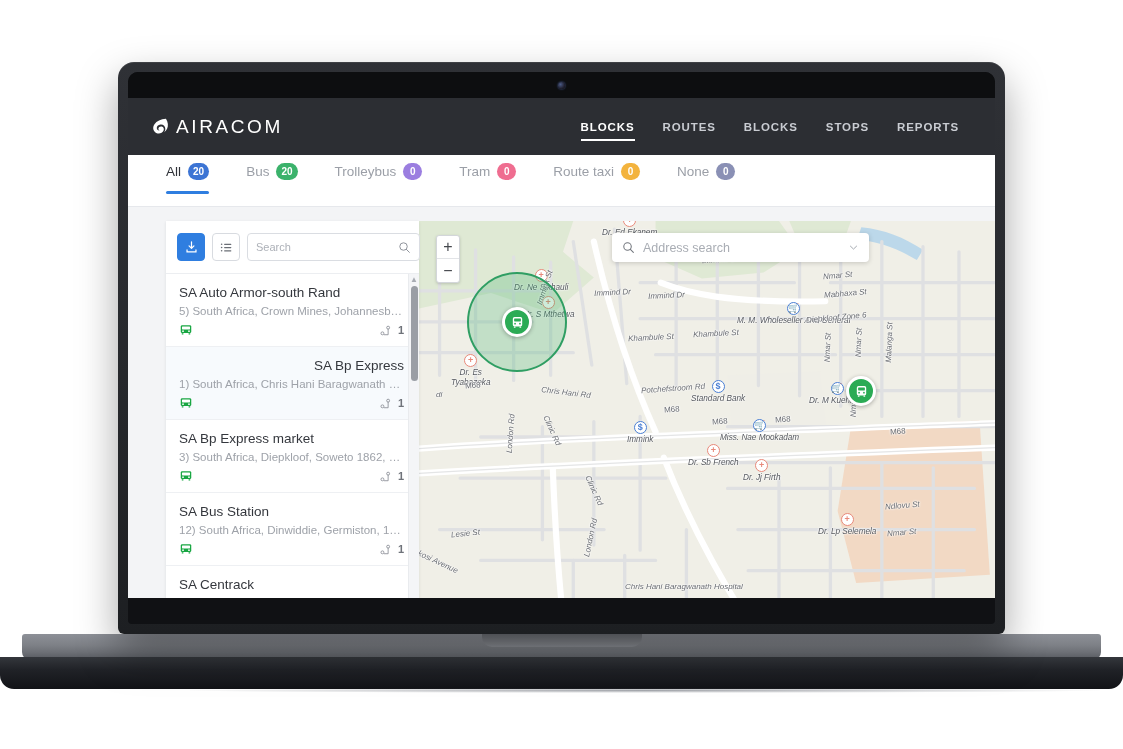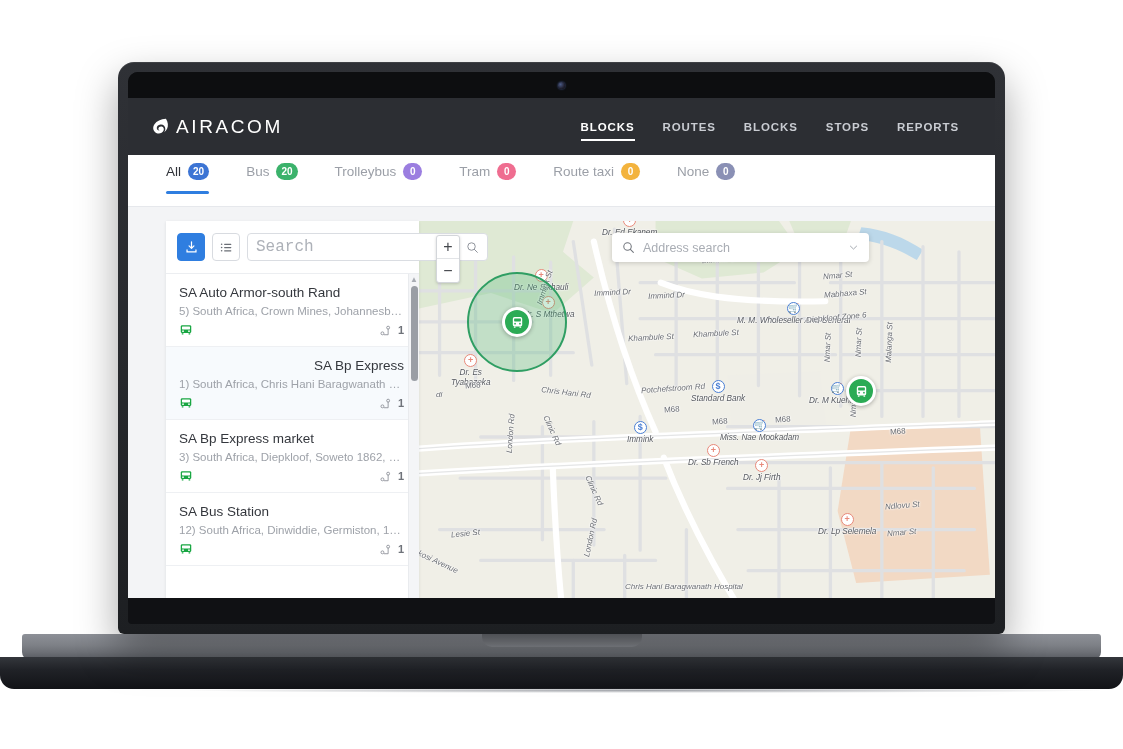--- a/index.html
+++ b/index.html
@@ -128,22 +128,22 @@
     width:28px; height:28px; border-radius:4px; border:1px solid #d8dbe0;
     background:#fff; display:flex; align-items:center; justify-content:center;
     cursor:pointer; flex:0 0 auto;
   }
   .btn-square.primary { background:#2f7ee0; border-color:#2f7ee0; }
   .search-wrap {
     flex:1; height:28px; border:1px solid #dadde2; border-radius:4px;
     display:flex; align-items:center; padding:0 8px; background:#fff;
   }
   .search-wrap input {
-    flex:1; border:none; outline:none; font-size:16px; color:#3a3d43;
-    font-family:Liberation Mono, monospace; background:transparent;
+    flex:1; border:none; outline:none; font-size:11px; color:#3a3d43;
+    font-family:Liberation Sans, sans-serif; background:transparent;
   }
   .search-wrap input::placeholder { color:#adb1b8; }
 
   .list-scroll { flex:1; overflow:hidden; position:relative; border-top:1px solid #eceef1; }
   .stop-item {
     padding:10px 15px 9px 13px; border-bottom:1px solid #eef0f3; cursor:pointer;
     background:#fff;
   }
   .stop-item.selected { background:#f7fafd;text-align:right; }
   .stop-title { font-size:13.5px; color:#34373d; line-height:18px; }
@@ -401,20 +401,25 @@
                     <svg width="13" height="13" viewBox="0 0 16 16">
                       <circle cx="3" cy="11.5" r="1.8" stroke="#8d9199" stroke-width="1.1" fill="none"></circle>
                       <circle cx="10" cy="4.5" r="1.8" stroke="#8d9199" stroke-width="1.1" fill="none"></circle>
                       <path d="M10 6.4v6.8H5.2" stroke="#8d9199" stroke-width="1.1" fill="none" stroke-linecap="round"></path>
                     </svg>
                     <span>1</span>
                   </div>
                 </div>
               </div>
 
+              <div class="stop-item">
+                <div class="stop-title">SA Centrack</div>
+                <div class="stop-addr">7) South Africa, Selby, Johannesburg, 2001, ...</div>
+
+              </div>
 
               <div class="scrollbar">
                 <div class="sb-arrow">▲</div>
                 <div class="sb-thumb"></div>
               </div>
             </div>
           </div>
 
           <div class="map-panel">
             <svg class="map-canvas" viewBox="0 0 560 460" preserveAspectRatio="none">

